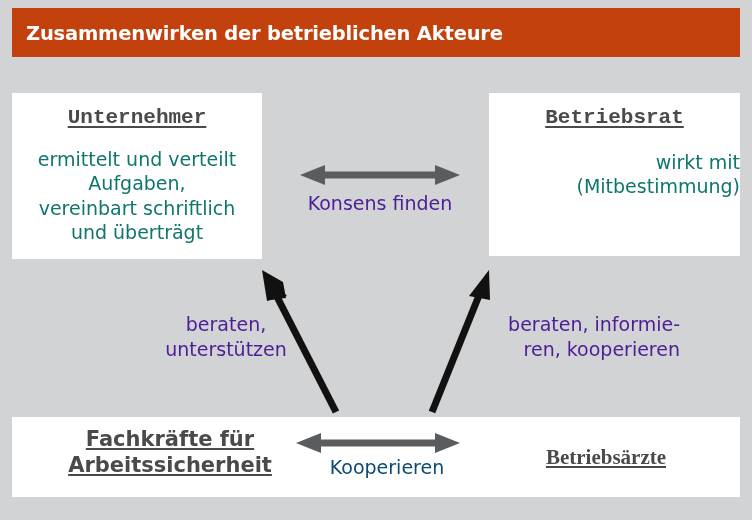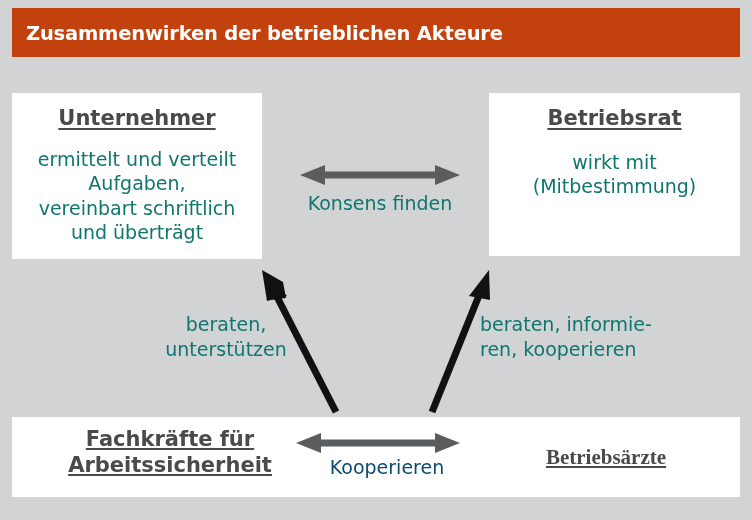--- a/index.html
+++ b/index.html
@@ -66,32 +66,33 @@
 
   
   .panel-heading {
     text-align: center;
     font-size: 21px;
     font-weight: bold;
     color: #4a4a4a;
     text-decoration: underline;
     text-underline-offset: 3px;
     line-height: 1.25;
+    font-family: Liberation Mono, monospace;
   }
   .panel-body {
     text-align: center;
     font-size: 19px;
     color: #0f766e;
     line-height: 1.28;
     white-space: pre-line;
   }
   #unternehmer-heading { position:absolute; left:0; top:12px; width:100%; }
   #unternehmer-body    { position:absolute; left:0; top:54px; width:100%; }
   #betriebsrat-heading { position:absolute; left:0; top:12px; width:100%; }
-  #betriebsrat-body    { position:absolute; left:0; top:57px; width:100%; }
+  #betriebsrat-body    { position:absolute; left:0; top:57px; width:100%;text-align:right; }
 
   #fachkraefte-heading {
     position: absolute;
     left: 38px;
     top: 10px;
     width: 240px;
     font-size: 21px;
     font-weight: bold;
     color: #4a4a4a;
     text-align: center;
@@ -112,21 +113,21 @@
     color: #4a4a4a;
     text-align: center;
     text-decoration: underline;
     text-underline-offset: 2px;
     font-family: Liberation Serif, serif;
   }
 
   
   .arrow-label {
     position: absolute;
-    color: #0f766e;
+    color: #4c1d95;
     font-size: 19px;
     line-height: 1.3;
     text-align: center;
     white-space: pre-line;
   }
   #label-konsens {
     left: 285px;
     top: 191px;
     width: 190px;
   }
@@ -138,21 +139,21 @@
   }
   #label-beraten-links {
     left: 146px;
     top: 312px;
     width: 160px;
   }
   #label-beraten-rechts {
     left: 480px;
     top: 312px;
     width: 200px;
-    text-align: left;
+    text-align: right;
   }
 
   
   #arrows {
     position: absolute;
     left: 0;
     top: 0;
     width: 752px;
     height: 520px;
     pointer-events: none;

